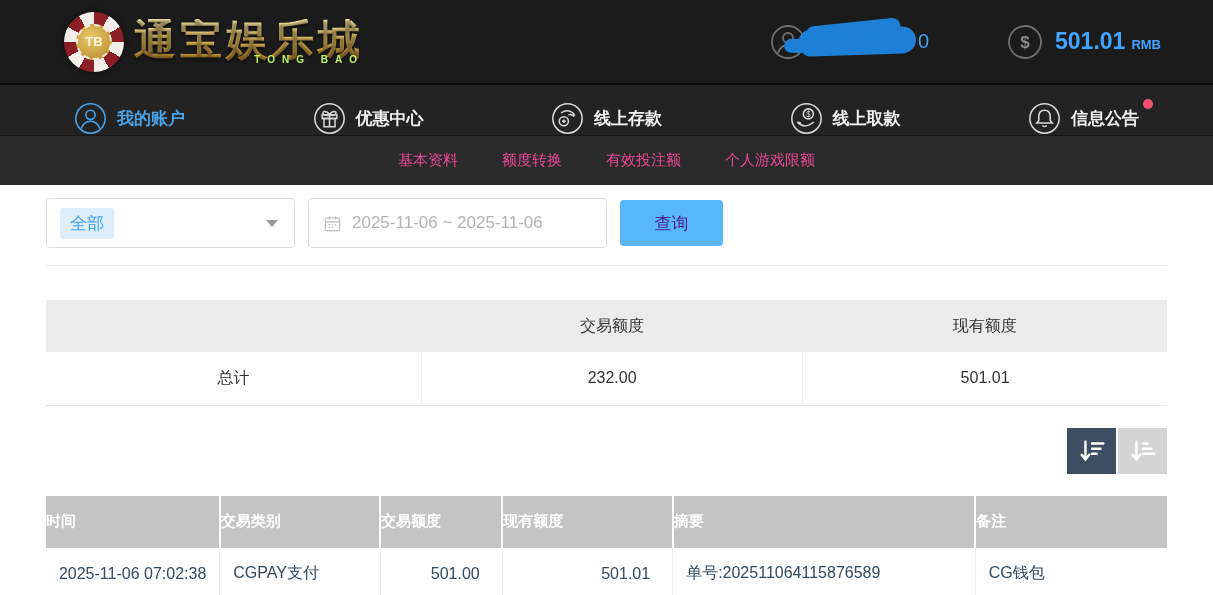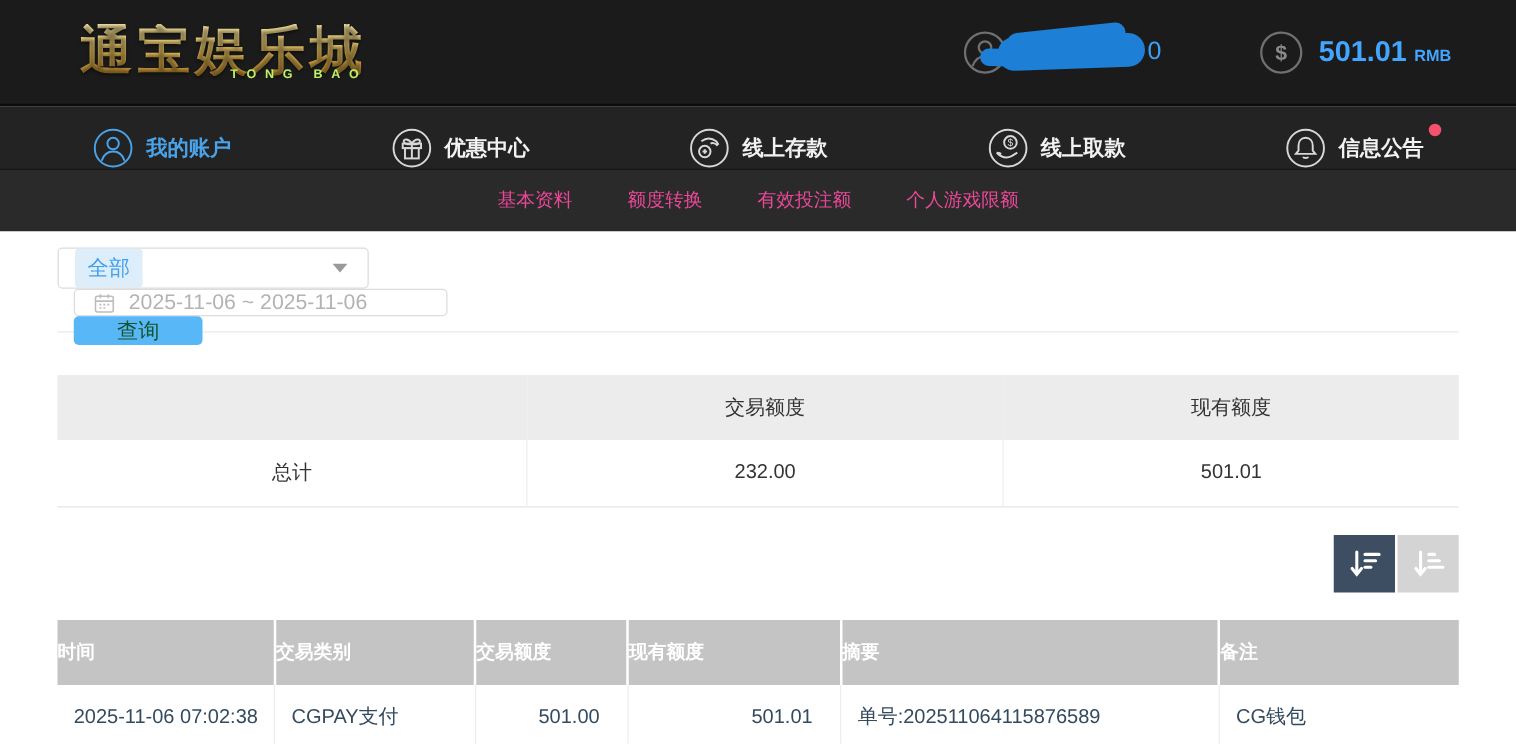--- a/index.html
+++ b/index.html
@@ -52,39 +52,39 @@
   .notif-dot { position:absolute; top:-3px; right:-14px; width:10px; height:10px;
     border-radius:50%; background:#f5516d; }
 
   
   .sub-nav { height:49px; background:#2a2a2a; display:flex; align-items:center;
     justify-content:center; gap:44px; }
   .sub-nav-item { font-size:15px; color:#ec4899; cursor:pointer; }
 
   
   .content { padding:0 46px; }
-  .filter-row { margin-top:13px; display:flex; align-items:flex-start; height:50px;flex-direction:column; }
+  .filter-row { margin-top:13px; display:flex; align-items:center; height:50px; }
   .select-box { width:249px; height:50px; border:1px solid #dcdcdc; border-radius:4px;
     display:flex; align-items:center; padding:0 16px 0 13px; cursor:pointer; background:#fff; }
   .select-chip { background:#ddeefa; color:#3fa0ef; font-size:17px; padding:4px 10px;
     border-radius:3px; }
   .select-caret { margin-left:auto; width:0; height:0; border-left:6px solid transparent;
     border-right:6px solid transparent; border-top:7px solid #9a9a9a; }
   .date-box { width:299px; height:50px; border:1px solid #dcdcdc; border-radius:4px;
     margin-left:13px; display:flex; align-items:center; padding:0 14px; gap:10px;
     color:#b3b3b3; font-size:17px; cursor:pointer; background:#fff; }
   .date-box svg { stroke:#bdbdbd; fill:none; stroke-width:1.6; }
   .quick-group { display:flex; margin-left:10px; height:50px; }
   .quick-btn { width:99px; height:50px; border:1px solid #dcdcdc; background:#fff;
     color:#c9c9c9; font-size:17px; cursor:pointer; font-family:inherit; }
   .quick-btn + .quick-btn { margin-left:-1px; }
   .quick-btn:first-child { border-radius:4px 0 0 4px; }
   .quick-btn:last-child { border-radius:0 4px 4px 0; }
   .quick-btn.active { border-color:#57b7f7; color:#57b7f7; position:relative; z-index:2; }
-  .query-btn { margin-left:13px; width:103px; height:46px; background:#57b7f7; color:#14532d;
+  .query-btn { margin-left:13px; width:103px; height:46px; background:#57b7f7; color:#4c1d95;
     font-size:17px; border:none; border-radius:4px; cursor:pointer; font-family:inherit; }
 
   .divider { margin-top:17px; height:1px; background:#eaeaea; }
 
   
   .summary-table { margin-top:34px; width:100%; border-collapse:collapse; table-layout:fixed; }
   .summary-table thead td { background:#ececec; height:52px; text-align:center;
     font-size:16px; color:#333; }
   .summary-table tbody td { height:53px; text-align:center; font-size:16px; color:#333;
     border-bottom:1px solid #e6e6e6; }
@@ -109,20 +109,23 @@
   .col-balance { width:15.2%; } .col-summary { width:27%; } .col-remark { width:17.1%; }
   .cell-center { text-align:center; }
   .cell-left { text-align:left; padding-left:13px; }
   .cell-right { text-align:right; padding-right:22px; }
 </style>
 </head>
 <body>
 
 <div class="top-header">
   <div class="brand">
+    <div class="chip">
+      <div class="chip-inner">TB</div>
+    </div>
     <div class="brand-text">
       <span class="brand-cn">通宝娱乐城</span>
       <span class="brand-en">TONG BAO</span>
     </div>
   </div>
   <div class="header-right">
     <div class="user-block">
       <span class="round-icon">
         <svg viewBox="0 0 36 36" width="36" height="36" fill="none" stroke="#707070" stroke-width="1.8">
           <circle cx="18" cy="18" r="16"></circle>

